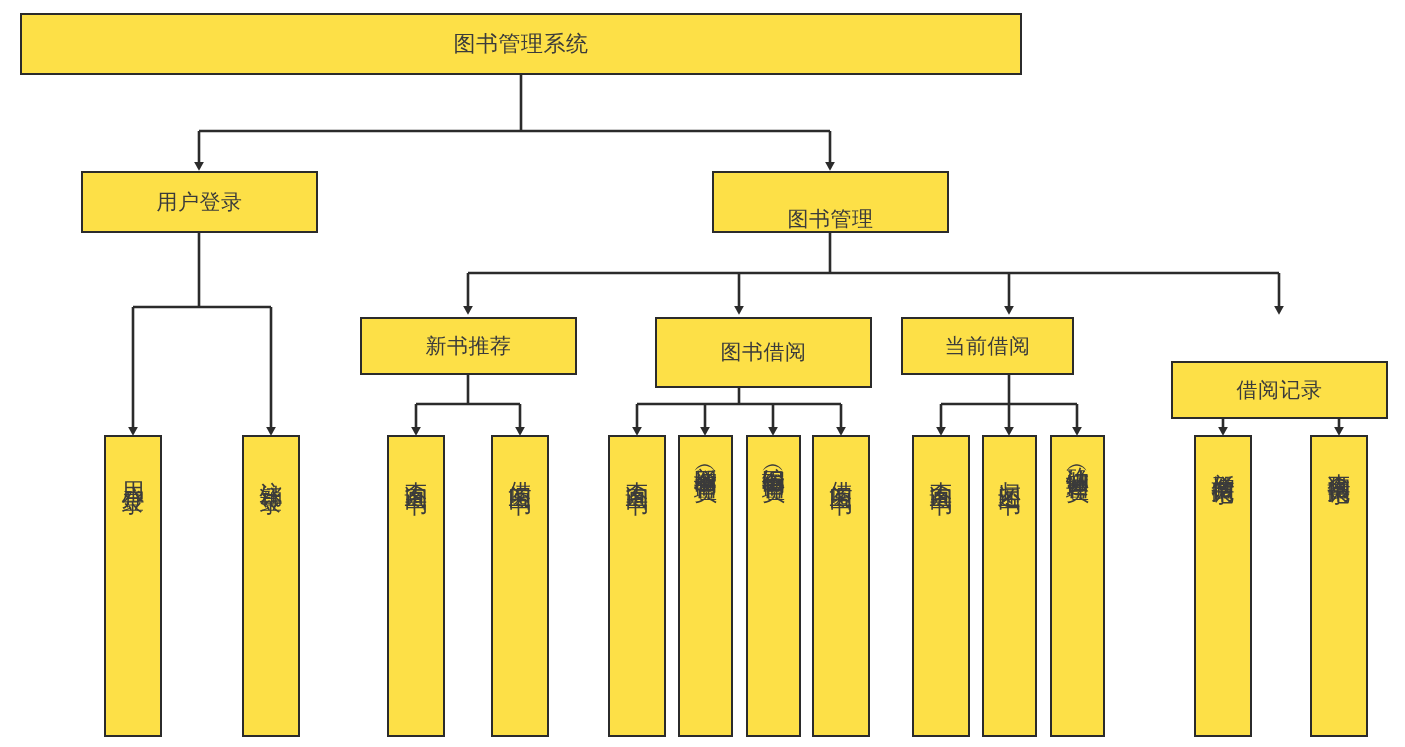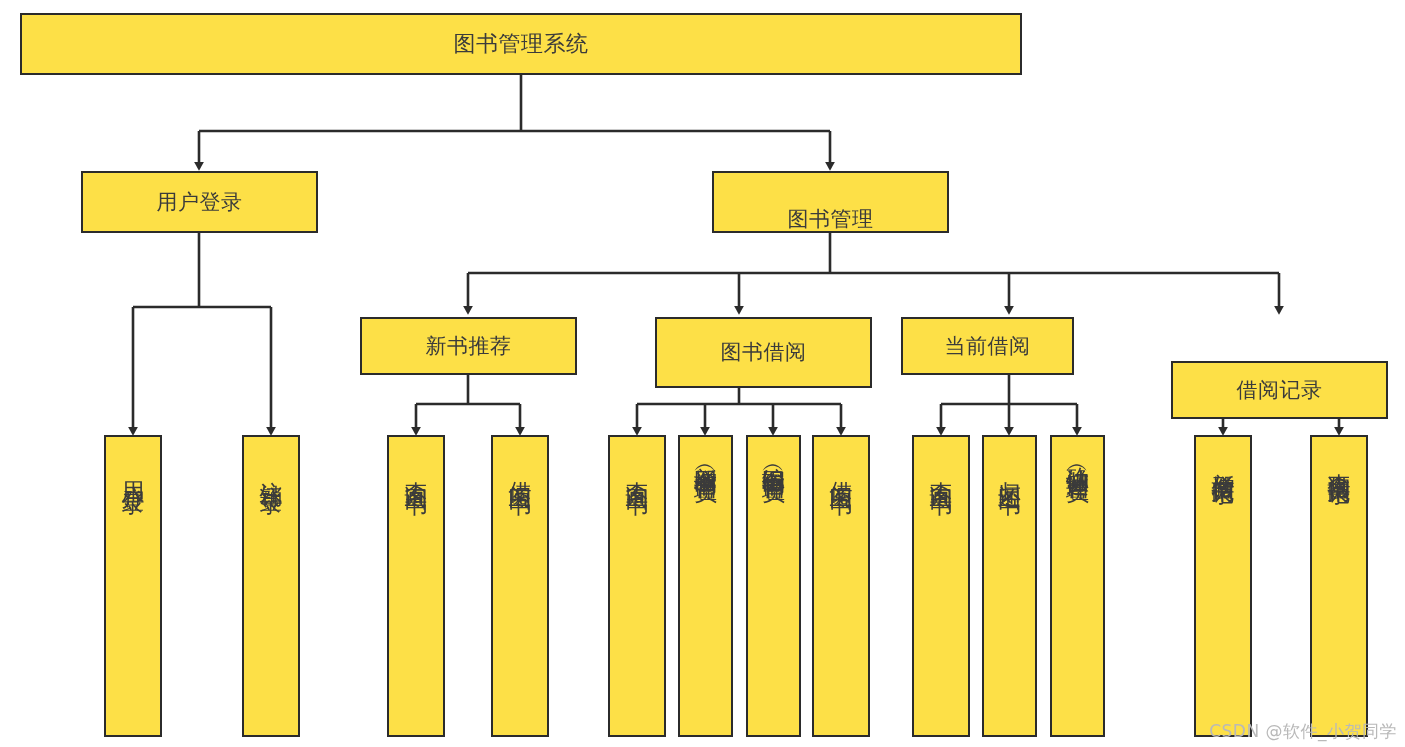--- a/index.html
+++ b/index.html
@@ -205,15 +205,14 @@
   </div>
 
   <div class="node vert tall-text" style="left:1194px; top:435px; width:58px; height:302px; padding-top:18px;">
     <span class="node-label">新增借阅记录</span>
   </div>
 
   <div class="node vert tall-text" style="left:1310px; top:435px; width:58px; height:302px; padding-top:18px;">
     <span class="node-label">查询借阅记录</span>
   </div>
 
-  <div id="watermark">CSDN @软件_小贺同学</div>
 
 </div>
 
 </body></html>

